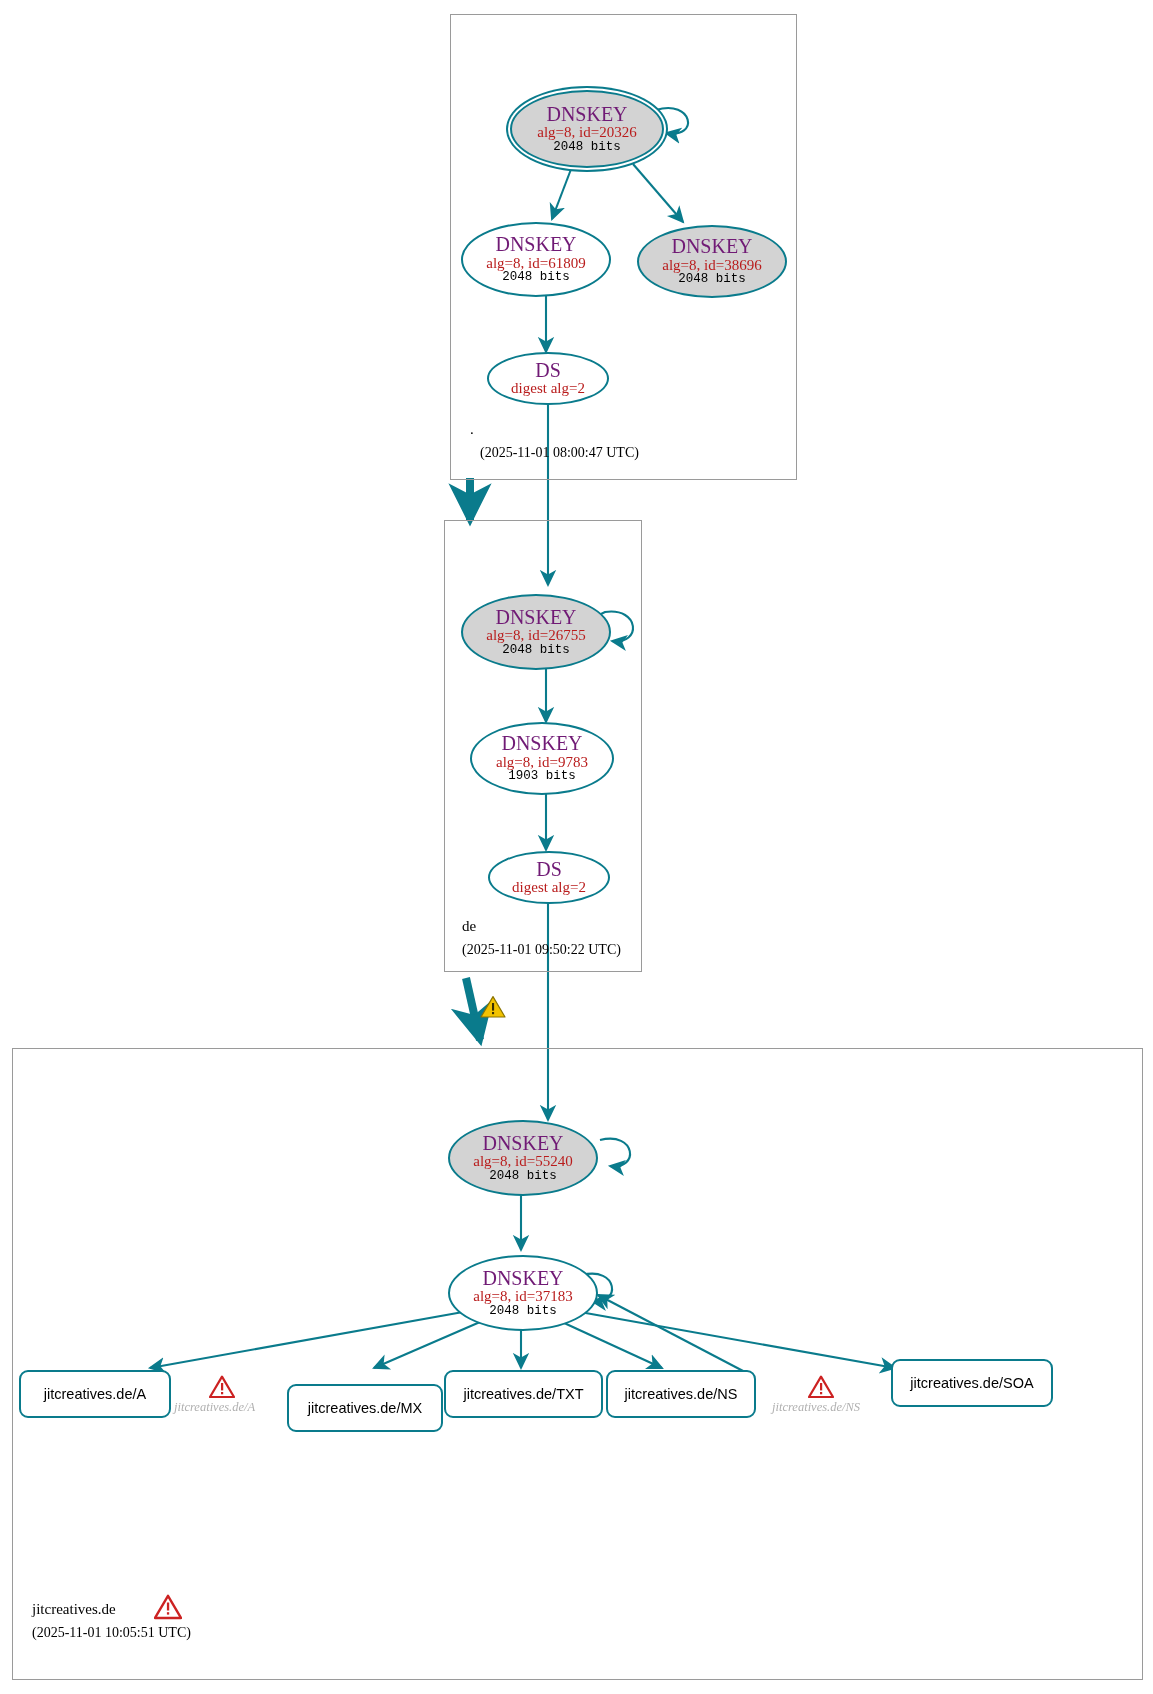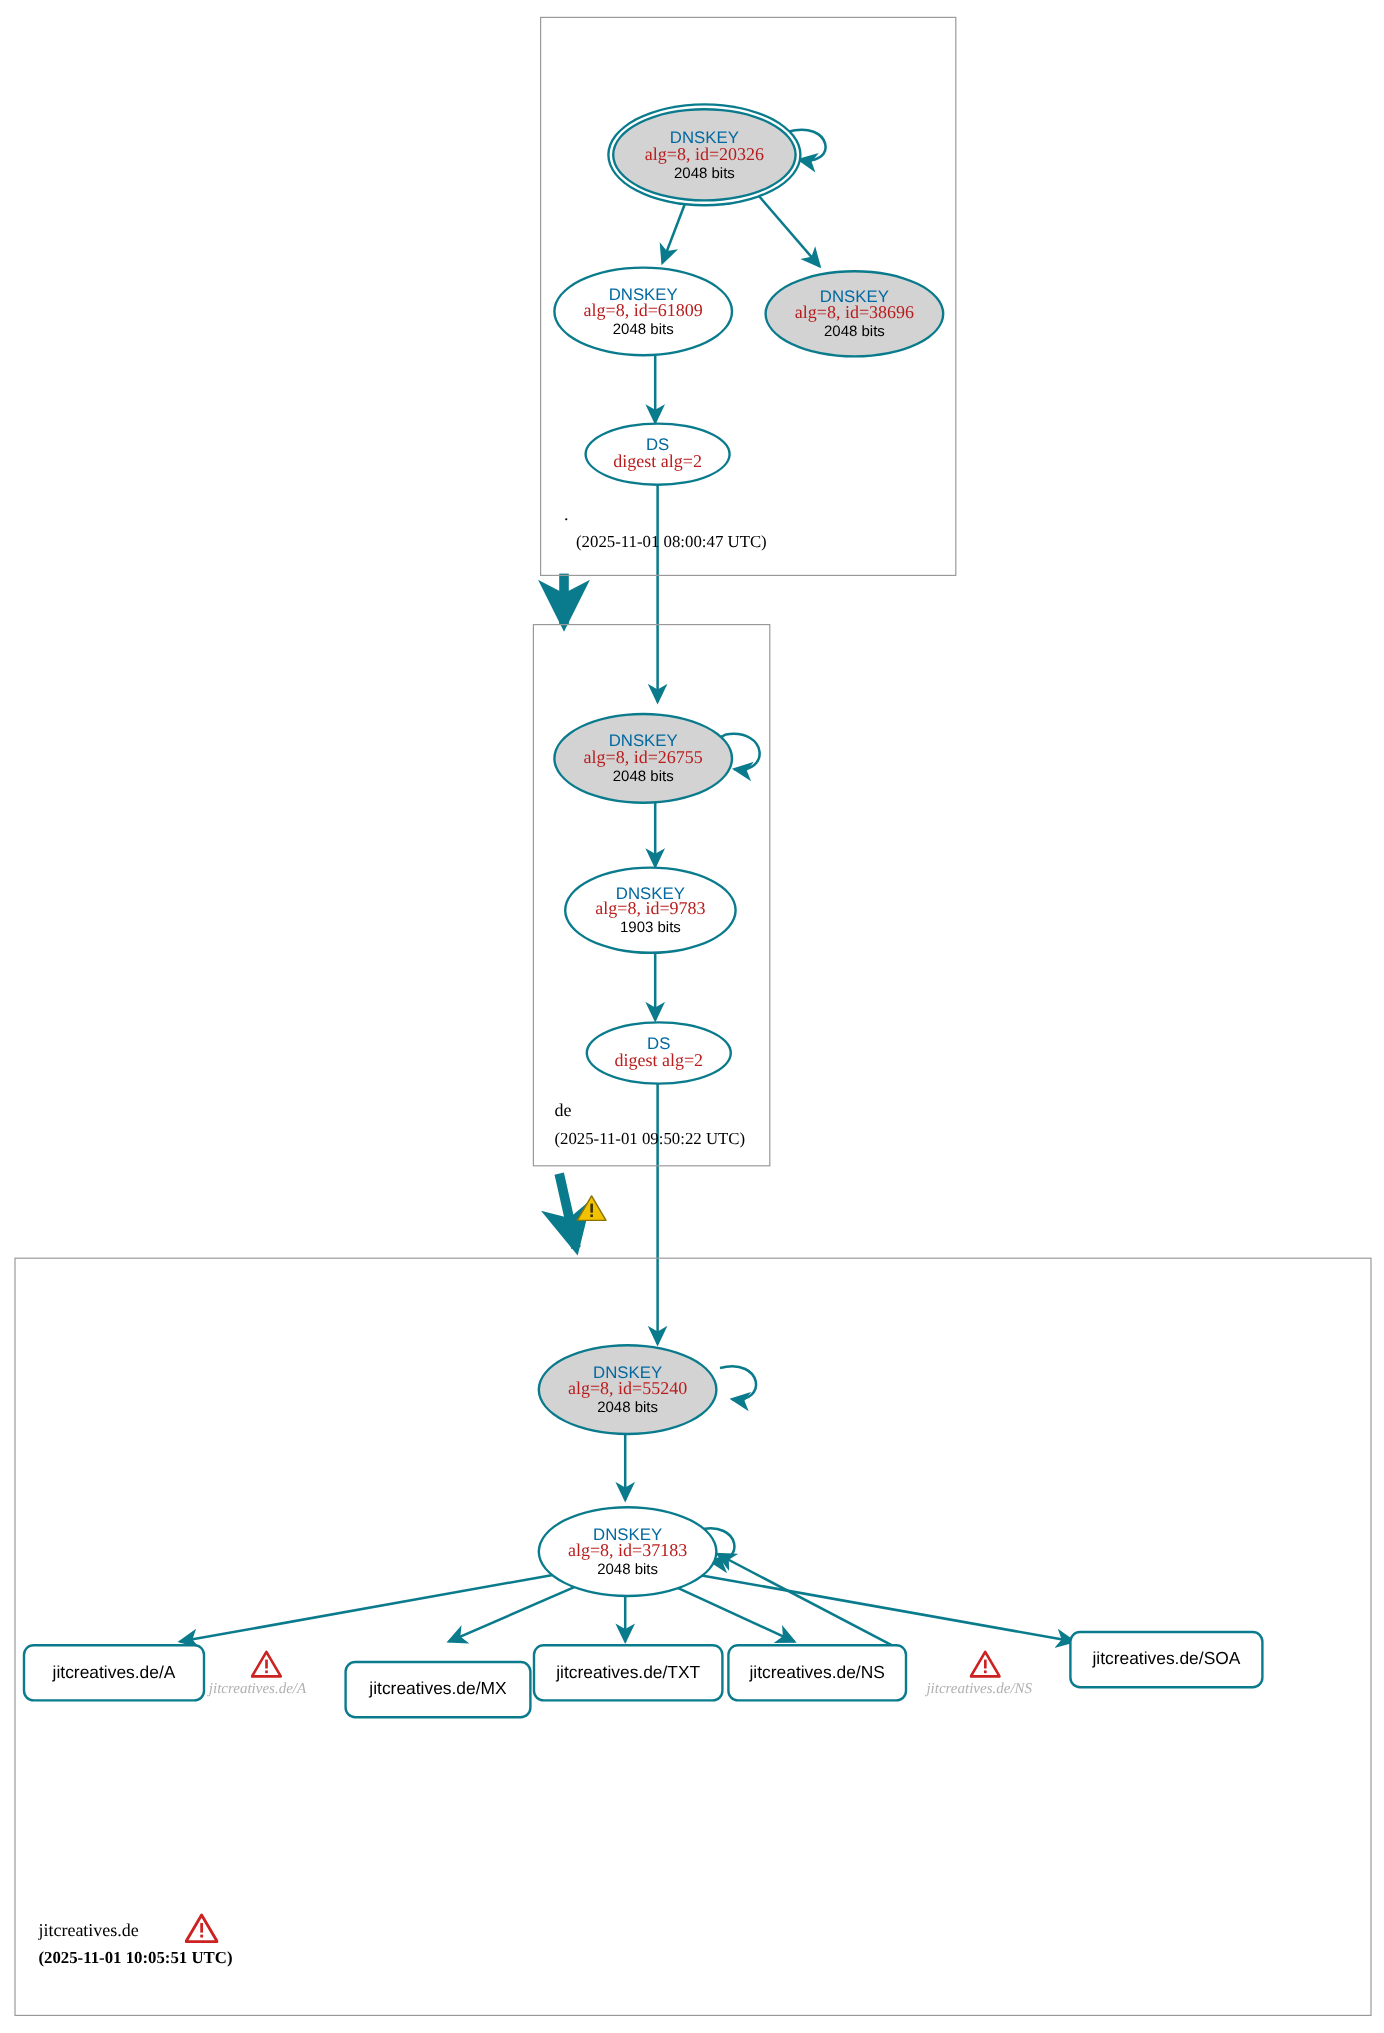--- a/index.html
+++ b/index.html
@@ -11,23 +11,23 @@
   .zone-box{position:absolute;border:1px solid #9a9a9a;background:transparent;}
 
   .zone-label{position:absolute;font-family:"Liberation Serif", serif;
               font-size:15px;color:#000;white-space:nowrap;}
   .zone-time{position:absolute;font-family:"Liberation Serif", serif;
              font-size:14px;color:#000;white-space:nowrap;}
 
   .node{position:absolute;display:flex;flex-direction:column;
         align-items:center;justify-content:center;text-align:center;
         line-height:1.06;}
-  .node .t1{font-family:Liberation Sans, sans-serif;font-size:14px;color:#0369a1;}
+  .node .t1{font-family:Liberation Serif, serif;font-size:20px;color:#701a75;}
   .node .t2{font-family:"Liberation Serif", serif;font-size:15px;color:#b91c1c;}
-  .node .t3{font-family:Liberation Sans, sans-serif;font-size:12.5px;color:#000;}
+  .node .t3{font-family:Liberation Mono, monospace;font-size:12.5px;color:#000;}
 
   .ell{border:2px solid #0a7b8c;border-radius:50%;background:#ffffff;}
   .ell.filled{background:#d3d3d3;}
   .ell.dbl{box-shadow:0 0 0 2px #ffffff, 0 0 0 4px #0a7b8c;}
 
   .rrset{position:absolute;border:2px solid #0a7b8c;border-radius:9px;
          background:#ffffff;display:flex;align-items:center;
          justify-content:center;text-align:center;}
   .rrset span{font-family:"Liberation Sans", sans-serif;font-size:14.5px;color:#000;}
 
@@ -95,21 +95,21 @@
   <div class="zone-box" style="left:444px;top:520px;width:196px;height:450px;"></div>
   <div class="zone-box" style="left:12px;top:1048px;width:1129px;height:630px;"></div>
 
   <div class="zone-label" style="left:470px;top:421px;">.</div>
   <div class="zone-time" style="left:480px;top:445px;">(2025-11-01 08:00:47 UTC)</div>
 
   <div class="zone-label" style="left:462px;top:918px;">de</div>
   <div class="zone-time" style="left:462px;top:942px;">(2025-11-01 09:50:22 UTC)</div>
 
   <div class="zone-label" style="left:32px;top:1601px;">jitcreatives.de</div>
-  <div class="zone-time" style="left:32px;top:1625px;font-weight:bold;">(2025-11-01 10:05:51 UTC)</div>
+  <div class="zone-time" style="left:32px;top:1625px;">(2025-11-01 10:05:51 UTC)</div>
 
   <div class="node ell filled dbl" style="left:510px;top:90px;width:150px;height:74px;">
     <div class="t1">DNSKEY</div>
     <div class="t2">alg=8, id=20326</div>
     <div class="t3">2048 bits</div>
   </div>
 
   <div class="node ell" style="left:461px;top:222px;width:146px;height:71px;">
     <div class="t1">DNSKEY</div>
     <div class="t2">alg=8, id=61809</div>

